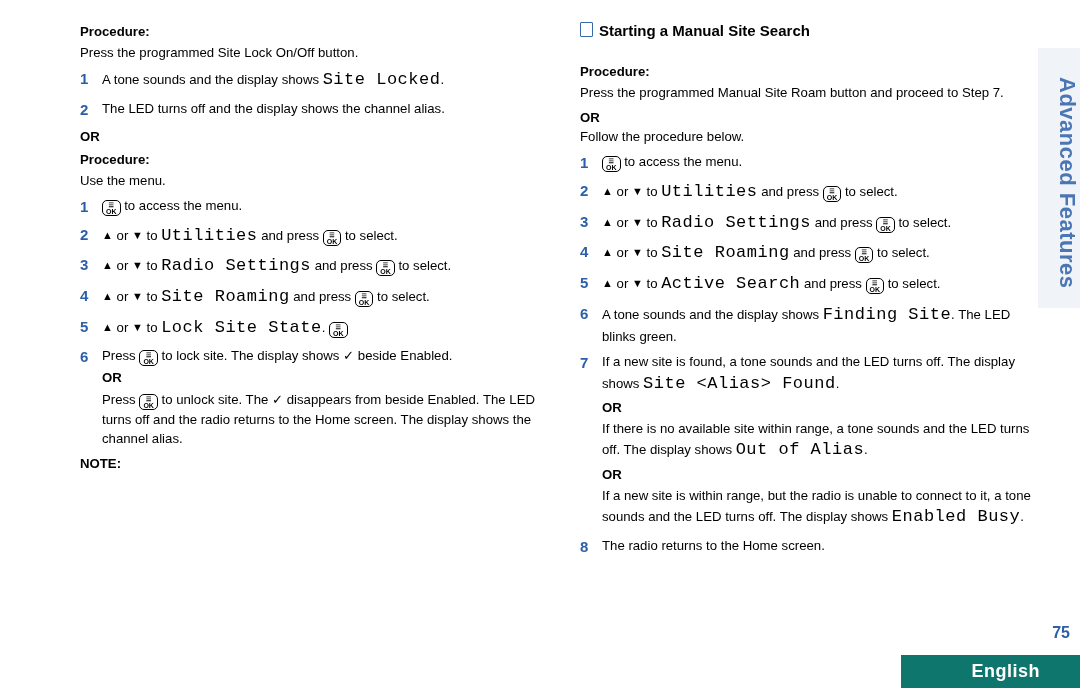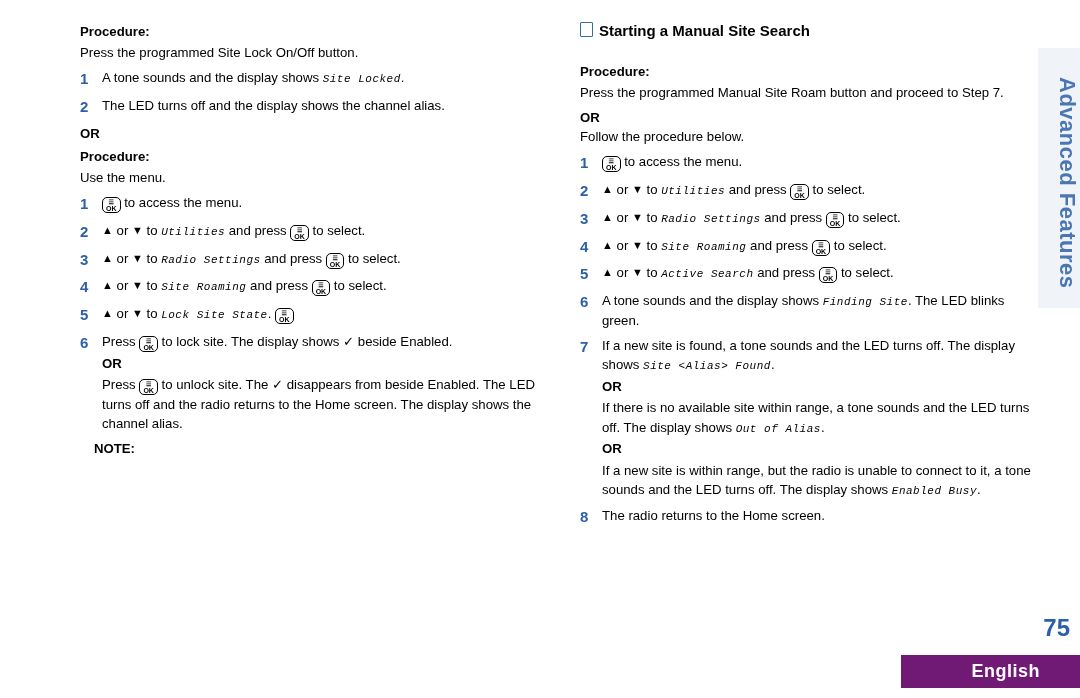--- a/index.html
+++ b/index.html
@@ -48,31 +48,29 @@
   .step .body {
     flex: 1;
   }
   .or-inline {
     font-weight: bold;
     margin: 4px 0;
   }
   .note {
     display: flex;
     margin-top: 3px;
-    text-align: right;
   }
   .note .lab {
     font-weight: bold;
     flex: 0 0 55px;
   }
   .mono {
     font-family: "Courier New", monospace;
-    font-size: 11px;
+    font-size: 17px;
     letter-spacing: 0.5px;
-    font-style: italic;
   }
   .okbtn {
     display: inline-block;
     border: 1.4px solid #000;
     border-radius: 5px;
     padding: 1px 3px 0px 3px;
     font-size: 7px;
     line-height: 7px;
     font-weight: bold;
     text-align: center;
@@ -98,29 +96,29 @@
     padding-top: 10px;
     box-sizing: border-box;
     letter-spacing: 0.5px;
     opacity: 0.85;
   }
   .page-num {
     position: absolute;
     right: 10px;
     bottom: 56px;
     color: #2b5fa8;
-    font-size: 24px;
+    font-size: 16px;
     font-weight: bold;
     margin-top: 30px;
   }
   .lang-tab {
     position: absolute;
     right: 0;
     bottom: 10px;
-    background: #701a75;
+    background: #0f766e;
     color: #fff;
     font-weight: bold;
     font-size: 18px;
     padding: 6px 40px 6px 70px;
     letter-spacing: 0.5px;
   }
   .section-h {
     font-weight: bold;
     font-size: 15px;
     margin: 0 0 20px 0;

